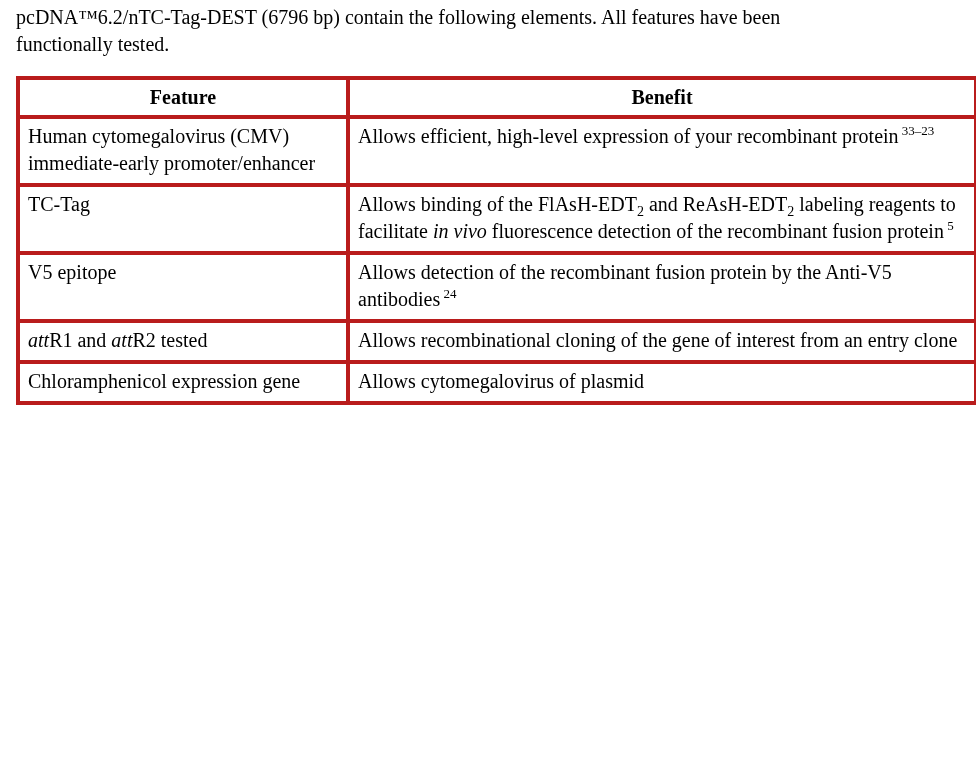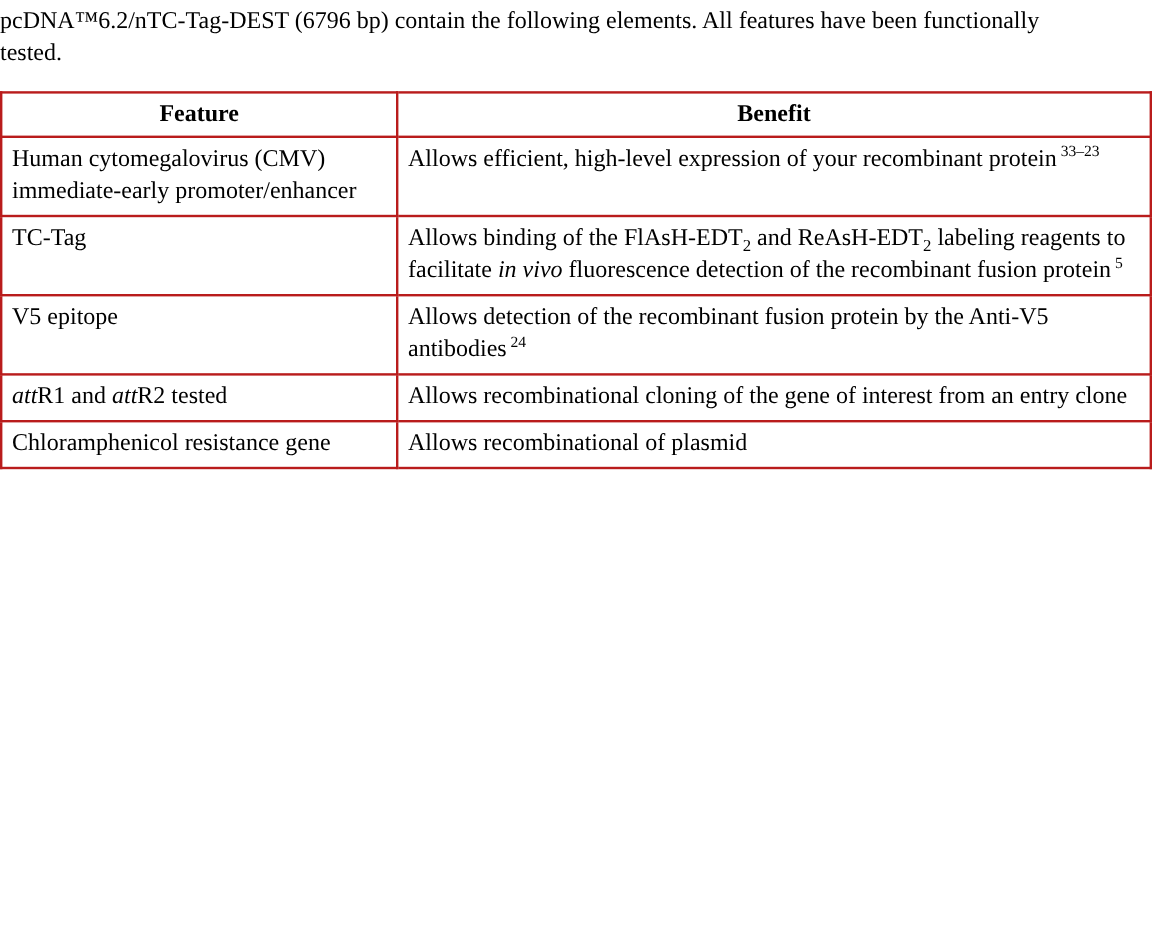--- a/index.html
+++ b/index.html
@@ -6,34 +6,34 @@
       font-family: "Palatino Linotype", "Book Antiqua", Palatino, Georgia, serif;
       font-size: 20px;
       color: #000;
       margin: 0;
       padding: 0;
       line-height: 1.35;
     }
     .page {
       width: 884px;
       box-sizing: border-box;
-      padding: 0 6px 10px 0;
+      padding: 0 6px 10px 16px;
     }
     .intro {
       margin: 4px 0 18px 0;
     }
     table {
       border-collapse: collapse;
       width: 958px;
       table-layout: fixed;
     }
     col.feature-col { width: 330px; }
     col.benefit-col { width: 628px; }
     th, td {
-      border: 2px solid #b91c1c;
+      border: 4px solid #b91c1c;
       padding: 4px 8px 6px 8px;
       vertical-align: top;
       text-align: left;
       margin-left: 48px;
     }
     th {
       font-weight: bold;
       text-align: center;
       padding-top: 4px;
       padding-bottom: 4px;
@@ -95,20 +95,20 @@
       </tr>
       <tr>
         <td>
           <span class="italic">att</span><span>R1 and </span><span class="italic">att</span><span>R2 tested</span>
         </td>
         <td>
           <span>Allows recombinational cloning of the gene of interest from an entry clone</span>
         </td>
       </tr>
       <tr>
-        <td>Chloramphenicol resistance gene</td>
+        <td>Chloramphenicol expression gene</td>
         <td>
-          <span>Allows recombinational of plasmid</span>
+          <span>Allows cytomegalovirus of plasmid</span>
         </td>
       </tr>
     </tbody>
   </table>
 </div>
 
 </body></html>

